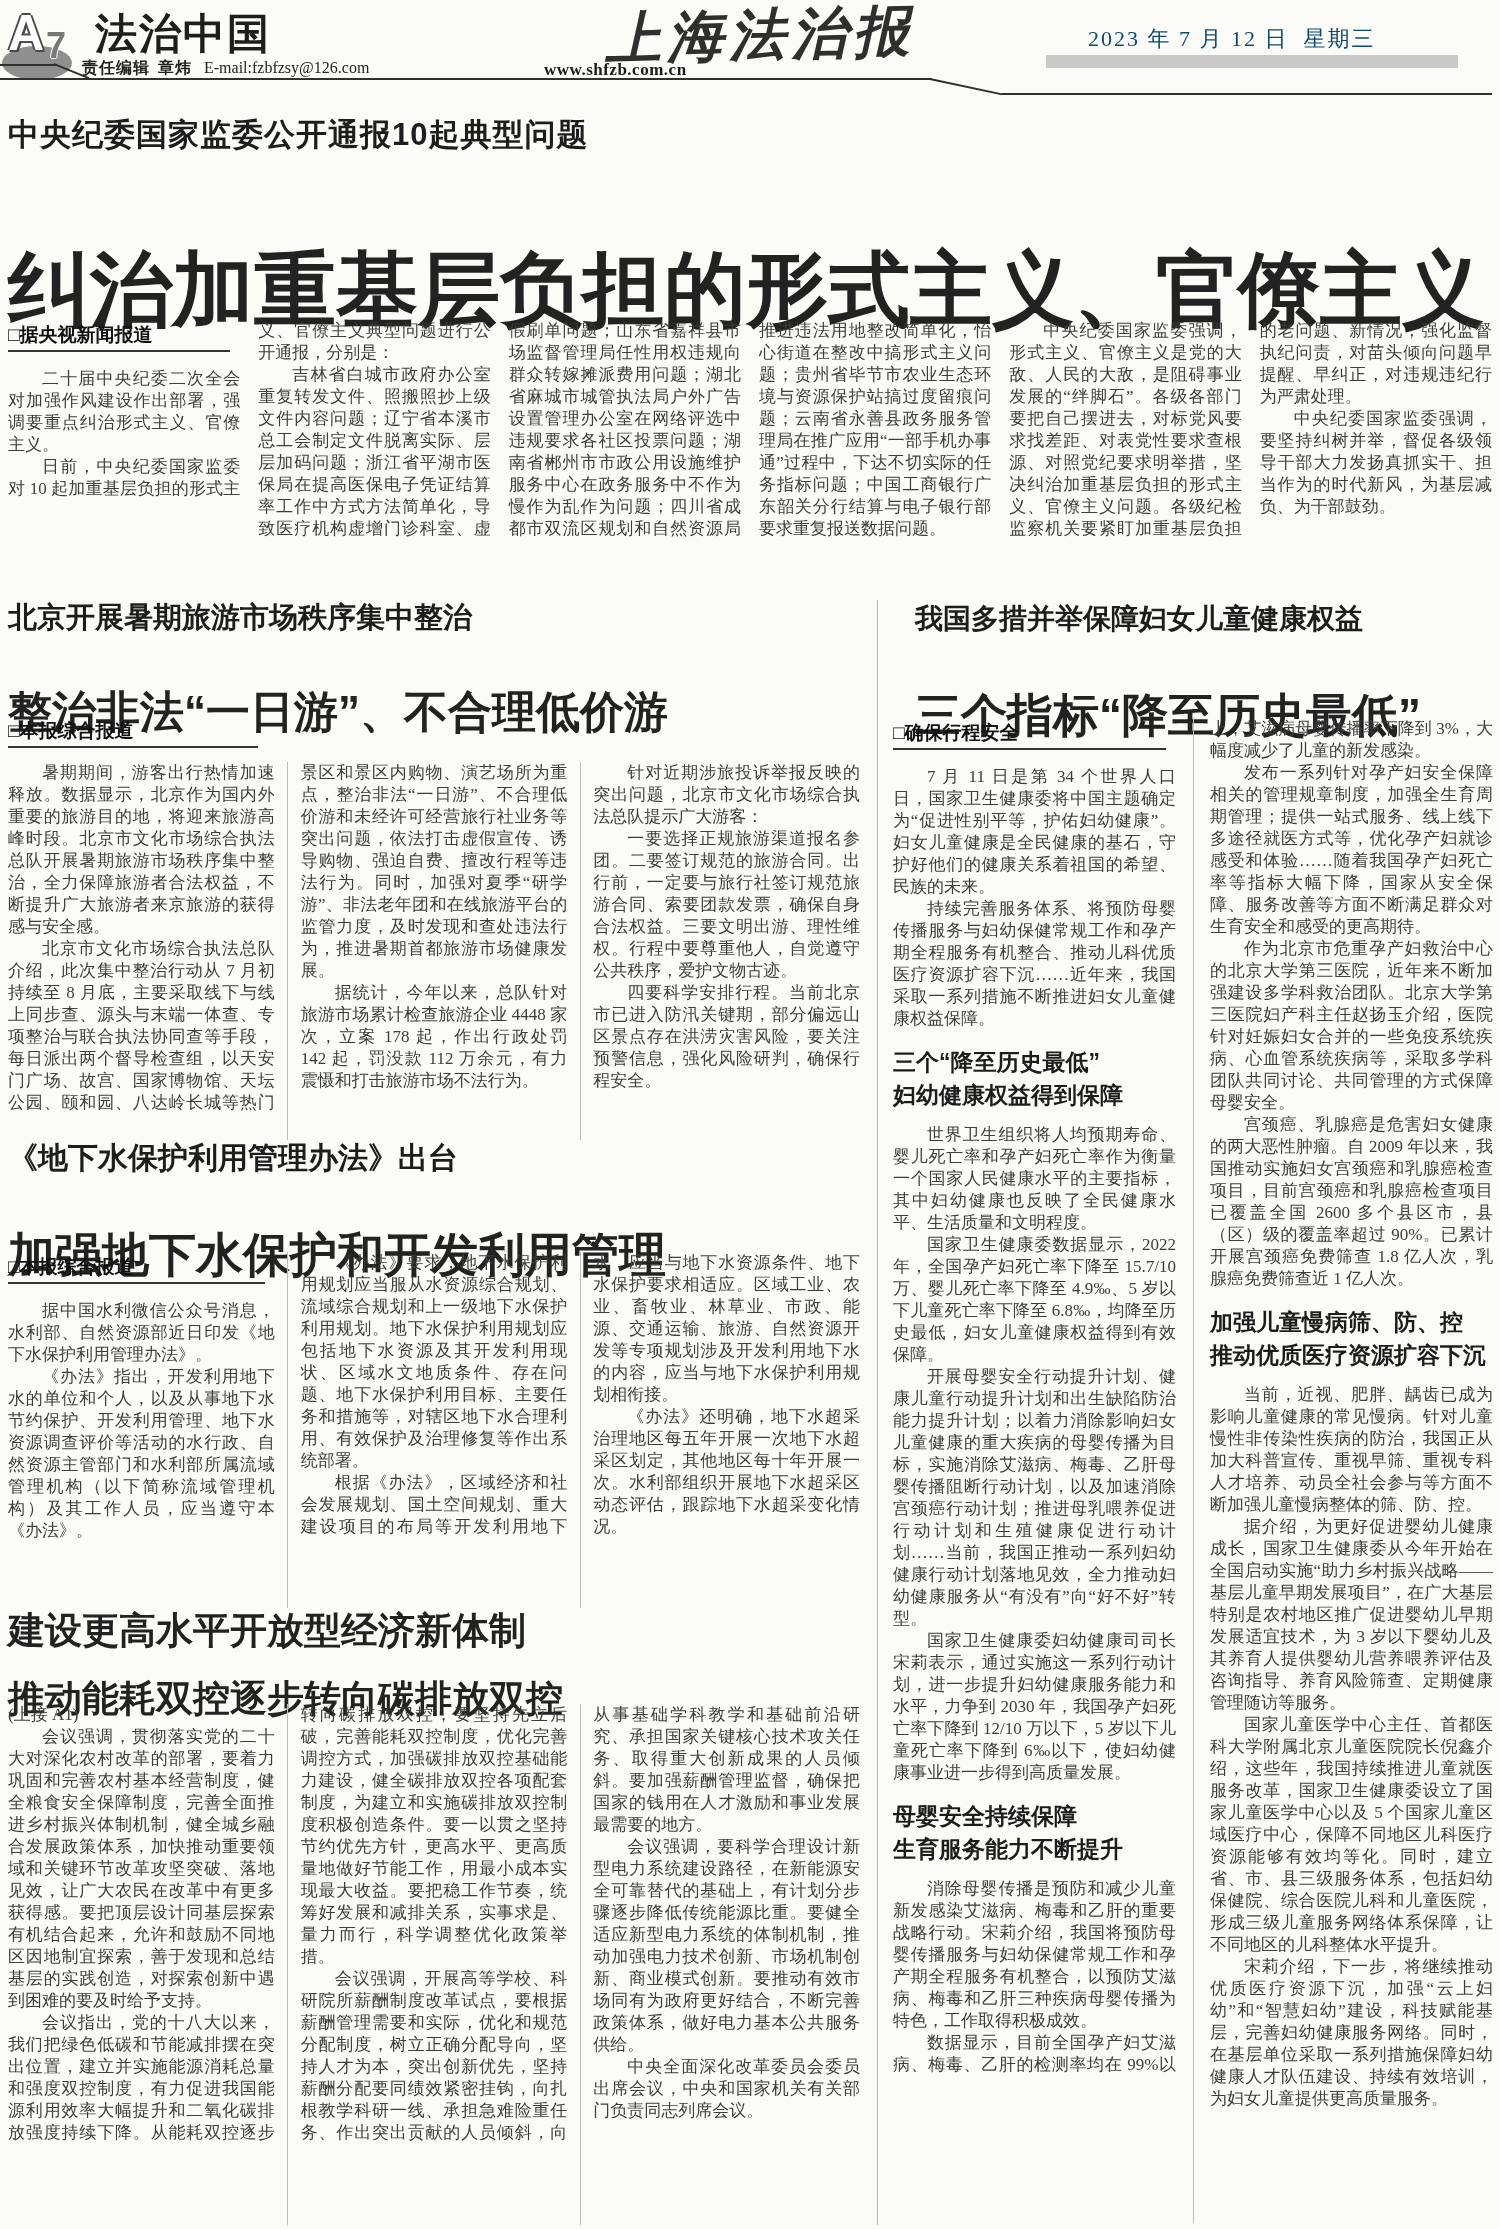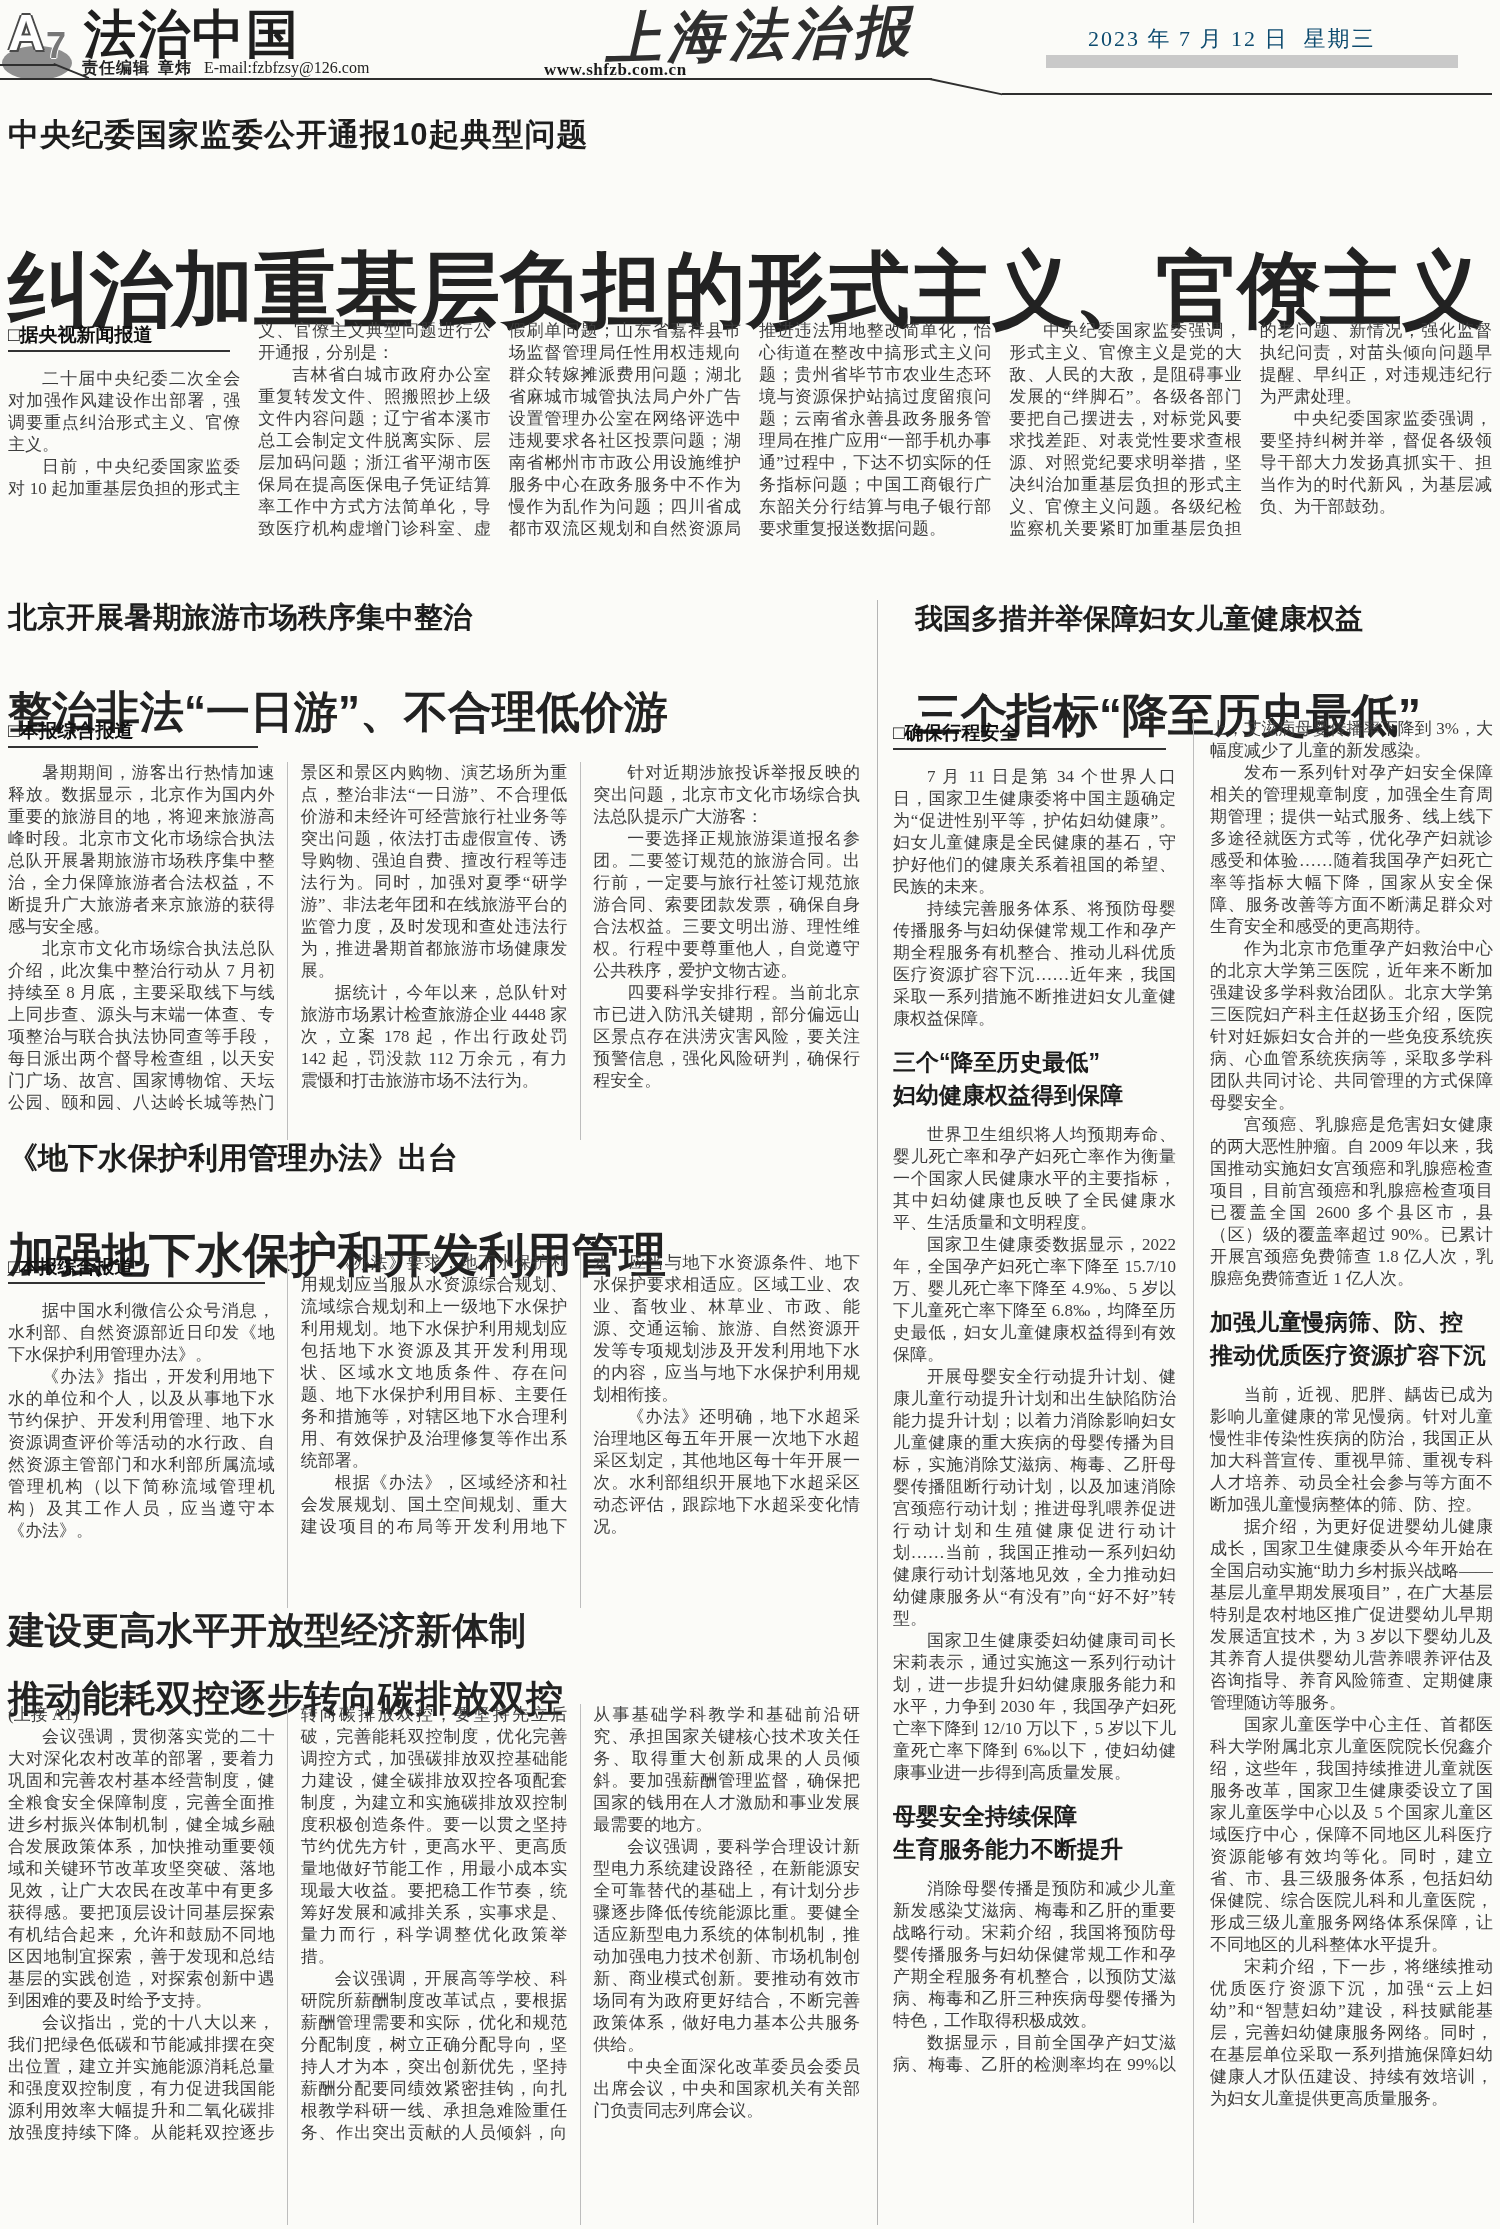--- a/index.html
+++ b/index.html
@@ -6,21 +6,21 @@
   .page{position:relative;width:1500px;height:2229px;background:#fbfbf8;margin:0 auto;overflow:hidden;
         font-family:"Liberation Serif",serif;color:#3d3d3d;}
   .abs{position:absolute;}
 
   
   .badge-ellipse{left:2px;top:46px;width:70px;height:34px;background:#8f8f8f;border-radius:50%;}
   .badge-a{left:8px;top:8px;font-family:"Liberation Sans",sans-serif;font-weight:bold;font-size:50px;line-height:50px;
            color:#fff;text-shadow:-2px 0 #4a4a4a,2px 0 #4a4a4a,0 -2px #4a4a4a,0 2px #4a4a4a,2px 2px #4a4a4a;}
   .badge-7{left:46px;top:28px;font-family:"Liberation Sans",sans-serif;font-weight:bold;font-size:36px;line-height:36px;
            color:#777;text-shadow:-1px 0 #fff,1px 0 #fff,0 1px #fff,0 -1px #fff;}
-  .section-title{left:84px;top:12px;font-family:"Liberation Sans",sans-serif;font-weight:bold;font-size:52px;line-height:44px;color:#1e1e1e;letter-spacing:2px;}
+  .section-title{left:95px;top:12px;font-family:"Liberation Sans",sans-serif;font-weight:bold;font-size:42px;line-height:44px;color:#1e1e1e;letter-spacing:2px;}
   .editor-line{left:82px;top:58px;font-size:16px;color:#222;}
   .editor-line b{font-family:"Liberation Sans",sans-serif;letter-spacing:1px;}
   .masthead{left:540px;top:4px;width:440px;text-align:center;font-weight:bold;font-style:italic;font-size:56px;line-height:62px;
             color:#2f2f2f;letter-spacing:6px;transform:rotate(-1.5deg);}
   .website{left:544px;top:60px;font-weight:bold;font-size:17px;color:#1a1a1a;letter-spacing:.5px;}
   .date{left:1088px;top:24px;font-size:22px;color:#0c4a6e;letter-spacing:2px;}
   .date-bar{left:1046px;top:55px;width:412px;height:13px;background:#c9c9c9;}
   .rule{background:#2f2f2f;}
   .ruleA{left:0;top:64px;width:56px;height:2px;}
   .diagA{left:54px;top:63px;width:38px;height:2px;background:#2f2f2f;transform:rotate(22deg);transform-origin:left top;}

